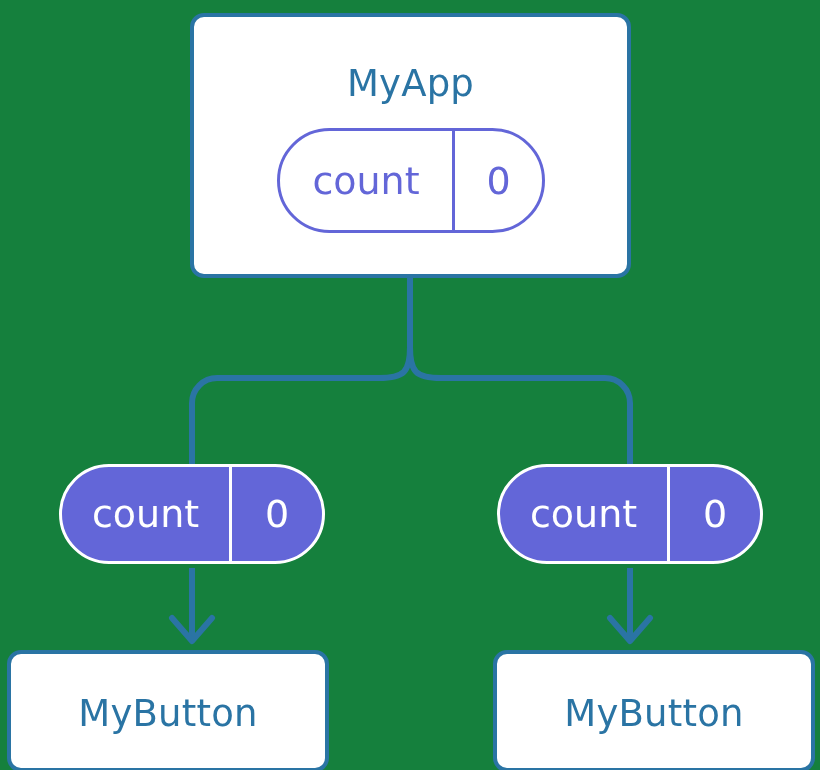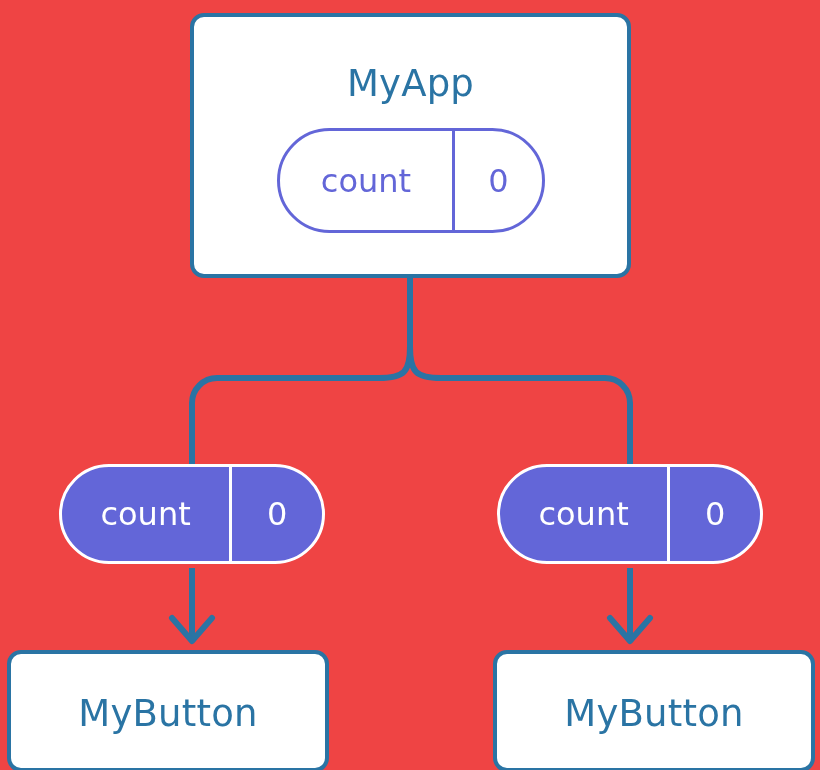--- a/index.html
+++ b/index.html
@@ -11,21 +11,21 @@
   body {
     width: 820px;
     height: 770px;
     overflow: hidden;
     font-family: "DejaVu Sans", "Liberation Sans", sans-serif;
   }
   #stage {
     position: relative;
     width: 820px;
     height: 770px;
-    background: #ef4444;
+    background: #15803d;
   }
   #wires {
     position: absolute;
     left: 0; top: 0;
     width: 820px;
     height: 770px;
     pointer-events: none;
   }
 
   
@@ -73,21 +73,21 @@
     display: flex;
     align-items: stretch;
     border-radius: 999px;
     overflow: hidden;
   }
   .pill .pill-key,
   .pill .pill-val {
     display: flex;
     align-items: center;
     justify-content: center;
-    font-size: 32px;
+    font-size: 38px;
     line-height: 1;
     white-space: nowrap;
   }
 
   
   .pill-outline {
     border: 3px solid #6366d8;
     background: #ffffff;
   }
   .pill-outline .pill-key,

